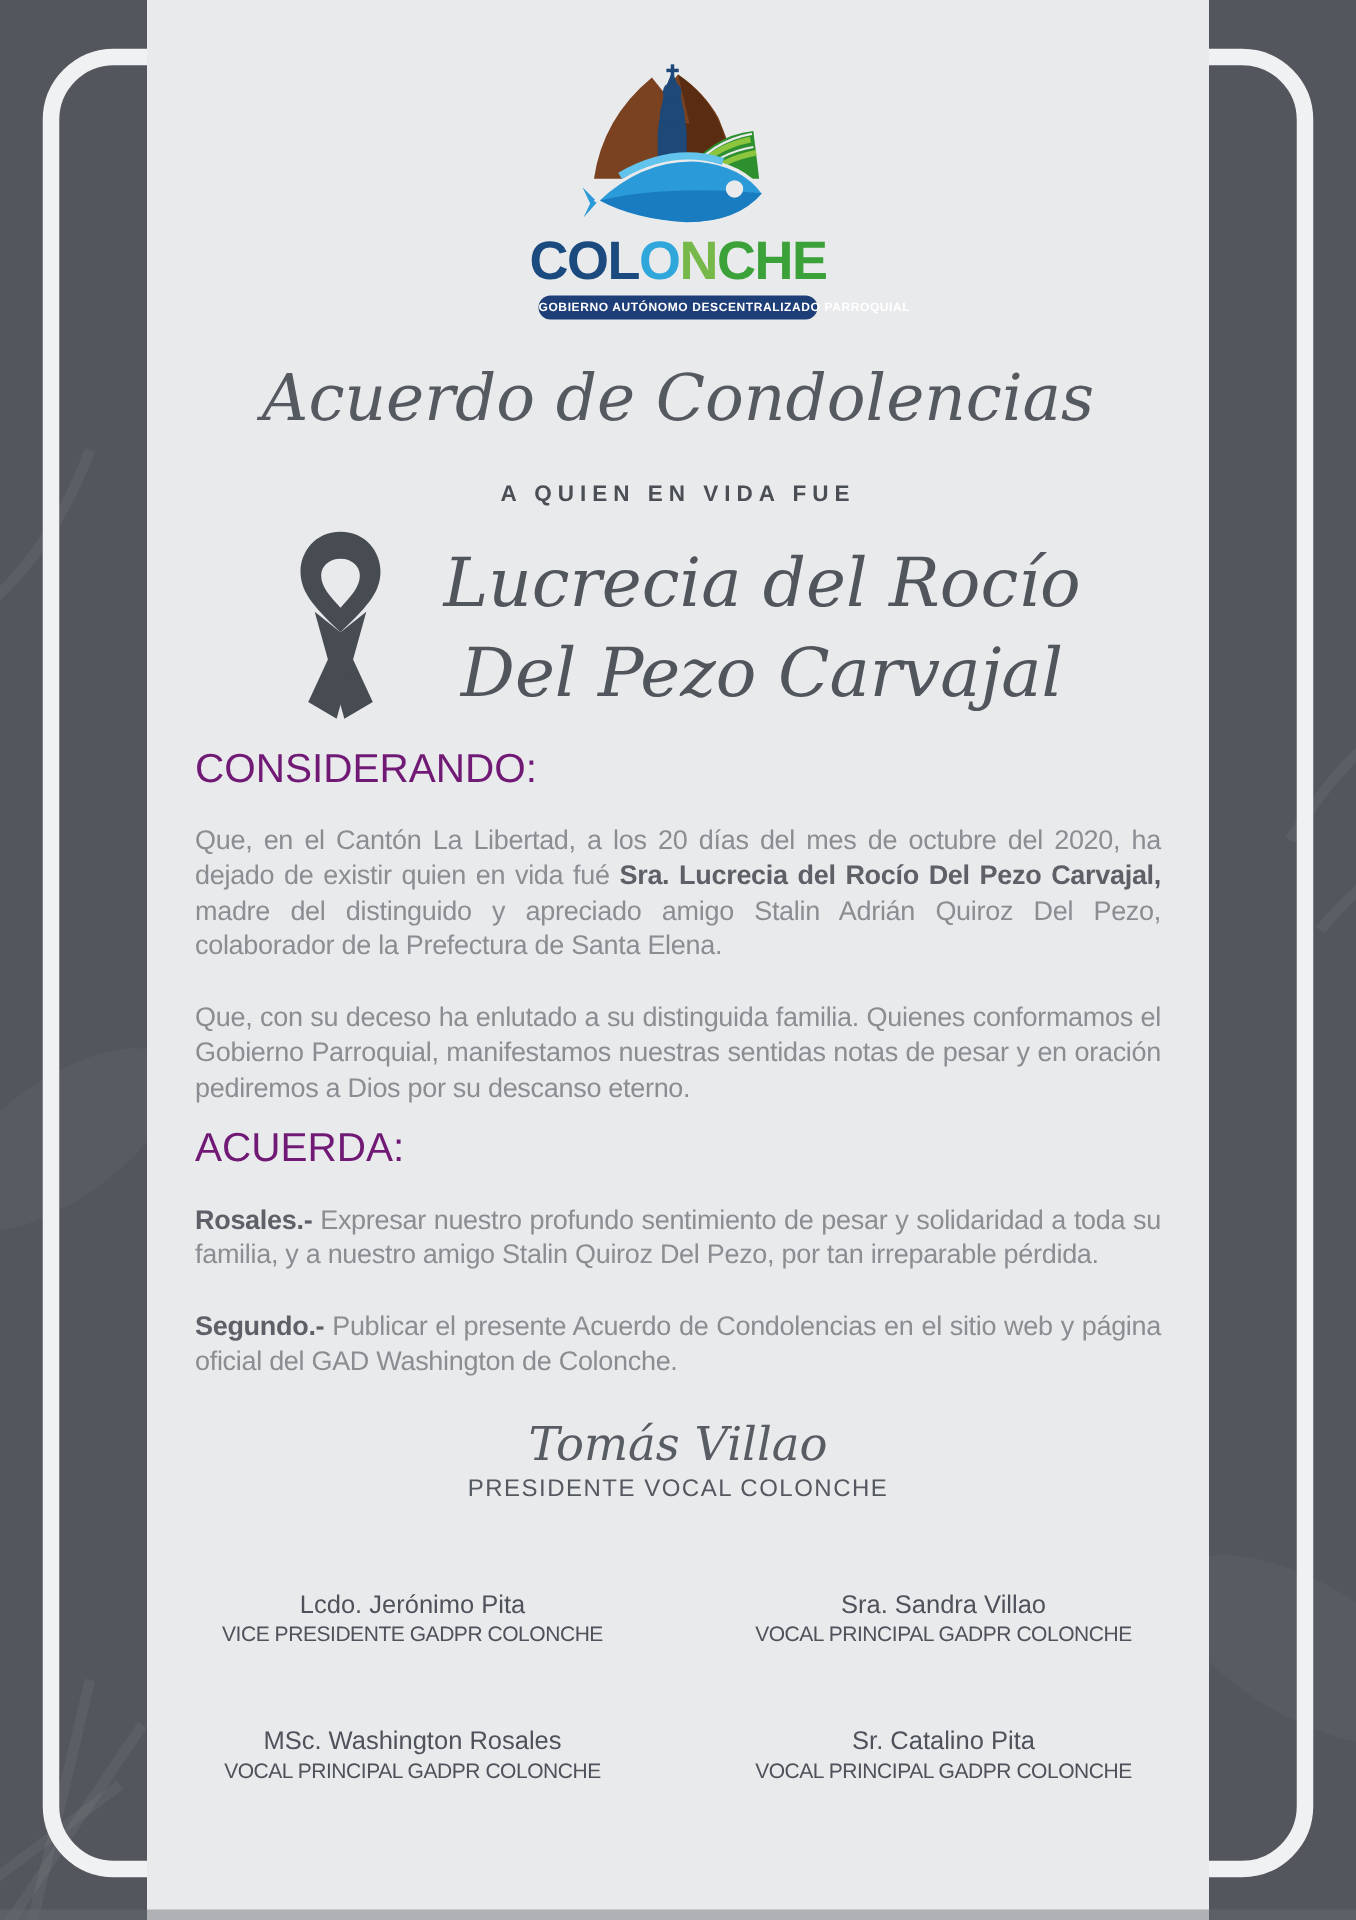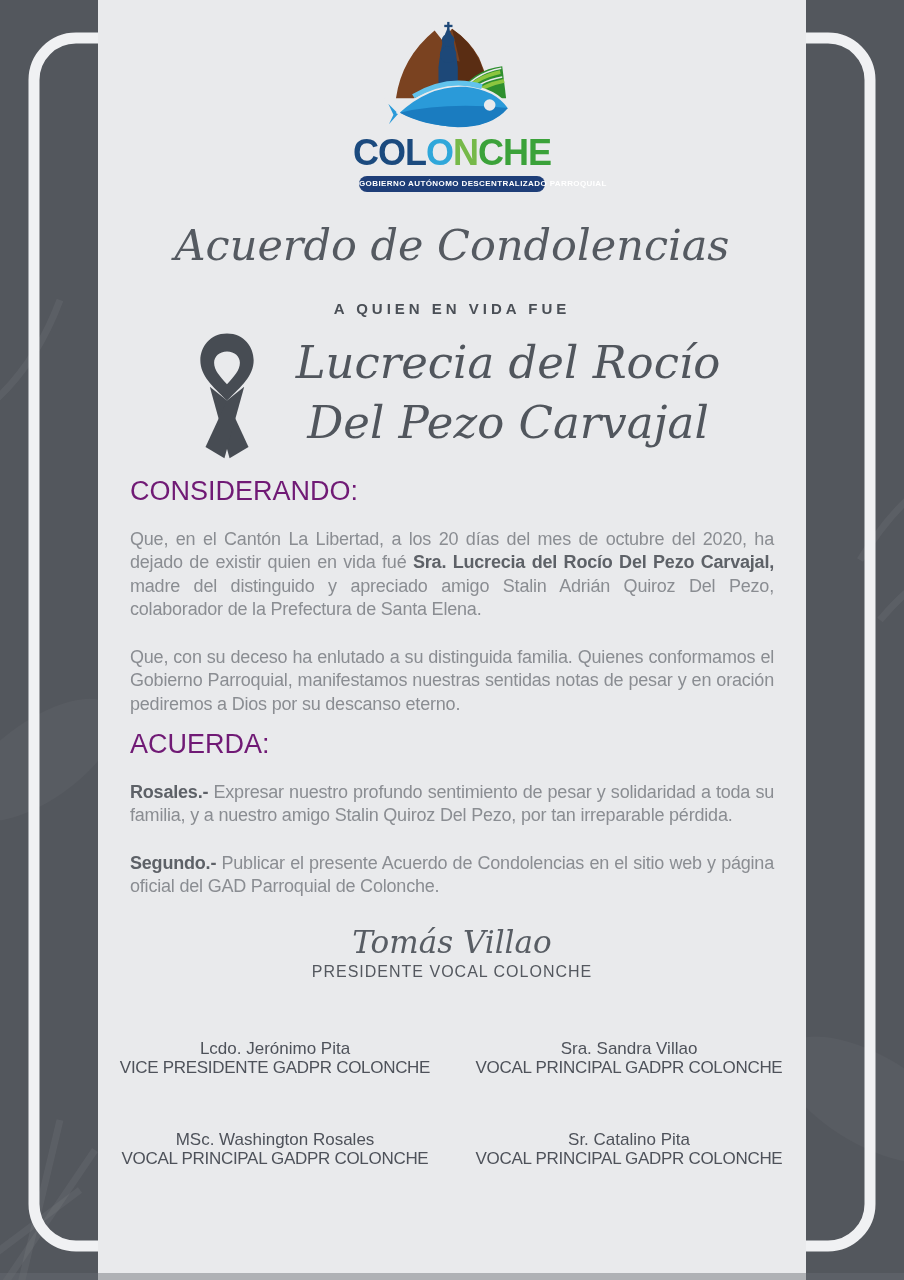--- a/index.html
+++ b/index.html
@@ -13,59 +13,59 @@
   
   .card{
     position:absolute; left:98px; top:0; width:708px; height:1280px;
     background:#e9eaec; text-align:center; color:#4a4e55;
   }
   
   .frame{position:absolute; left:0; top:0; width:904px; height:1280px; pointer-events:none;}
   .bottom-edge{position:absolute; left:0; bottom:0; width:904px; height:7px; background:rgba(105,109,116,0.45);}
 
   
-  .logo{padding-top:19px;}
+  .logo{padding-top:40px;}
   .logo-art{display:block; margin:0 auto;}
   .wordmark{
     margin-top:0; font-weight:bold; font-size:36px; letter-spacing:-1px;
     line-height:40px; font-family:"Liberation Sans", sans-serif;
   }
   .banner{
     width:186px; margin:3px auto 0; background:#1e3e78; color:#ffffff;
     font-size:8px; font-weight:bold; letter-spacing:0.4px; border-radius:8px;
     padding:3px 0 4px; white-space:nowrap;
   }
 
   .script{font-family:"DejaVu Serif", serif; font-style:italic;}
 
   .doc-title{margin-top:28px; font-size:43px; color:#555a61;}
   .subtitle{margin-top:30px; font-size:15px; letter-spacing:4px; color:#4a4f56; font-weight:bold;}
 
-  .deceased{margin-top:16px; display:flex; justify-content:center; gap:26px;}
+  .deceased{margin-top:16px; display:flex; justify-content:center; align-items:center; gap:26px;}
   .deceased-name{font-size:45px; line-height:60px; color:#51565d; text-align:center;}
 
   .text-body{
     text-align:justify; padding:0 32px; margin-top:16px;
     font-size:18px; line-height:23.5px; color:#8a8d92; letter-spacing:-0.2px;
   }
   .text-body h3{
     font-size:27px; color:#701a75; margin:17px 0 0; text-align:left;
     letter-spacing:0; font-weight:normal;
   }
   .text-body p{margin:24px 0 0;}
   .text-body .b{font-weight:bold; color:#5d6167;}
 
   .president{margin-top:24px;}
   .pres-name{font-size:31px; color:#585d64; line-height:38px;}
   .pres-title{font-size:16px; color:#54585f; letter-spacing:1px; margin-top:2px;}
 
   .sig-grid{display:flex; flex-wrap:wrap; margin-top:58px;}
   .sig{width:50%; margin-bottom:52px;}
   .sig-name{font-size:17px; color:#4e525a; line-height:19px;}
-  .sig-title{font-size:17px; color:#4e525a; line-height:20px; letter-spacing:-0.3px;}
+  .sig-title{font-size:14px; color:#4e525a; line-height:20px; letter-spacing:-0.3px;}
 </style>
 </head>
 <body>
 
 <div class="page">
 
   <svg class="bg-decor" viewBox="0 0 904 1280">
     <g stroke="rgba(255,255,255,0.05)" stroke-width="7" fill="none">
       <path d="M-20 1320 L95 1150"></path>
       <path d="M-40 1280 L80 1190"></path>
@@ -133,21 +133,21 @@
         <div>Del Pezo Carvajal</div>
       </div>
     </div>
 
     <div class="text-body">
       <h3>CONSIDERANDO:</h3>
       <p><span>Que, en el Cantón La Libertad, a los 20 días del mes de octubre del 2020, ha dejado de existir quien en vida fué </span><span class="b">Sra. Lucrecia del Rocío Del Pezo Carvajal,</span><span> madre del distinguido y apreciado amigo Stalin Adrián Quiroz Del Pezo, colaborador de la Prefectura de Santa Elena.</span></p>
       <p><span>Que, con su deceso ha enlutado a su distinguida familia. Quienes conformamos el Gobierno Parroquial, manifestamos nuestras sentidas notas de pesar y en oración pediremos a Dios por su descanso eterno.</span></p>
       <h3>ACUERDA:</h3>
       <p><span class="b">Rosales.- </span><span>Expresar nuestro profundo sentimiento de pesar y solidaridad a toda su familia, y a nuestro amigo Stalin Quiroz Del Pezo, por tan irreparable pérdida.</span></p>
-      <p><span class="b">Segundo.- </span><span>Publicar el presente Acuerdo de Condolencias en el sitio web y página oficial del GAD Parroquial de Colonche.</span></p>
+      <p><span class="b">Segundo.- </span><span>Publicar el presente Acuerdo de Condolencias en el sitio web y página oficial del GAD Washington de Colonche.</span></p>
     </div>
 
     <div class="president">
       <div class="script pres-name">Tomás Villao</div>
       <div class="pres-title">PRESIDENTE VOCAL COLONCHE</div>
     </div>
 
     <div class="sig-grid">
       <div class="sig">
         <div class="sig-name">Lcdo. Jerónimo Pita</div>

